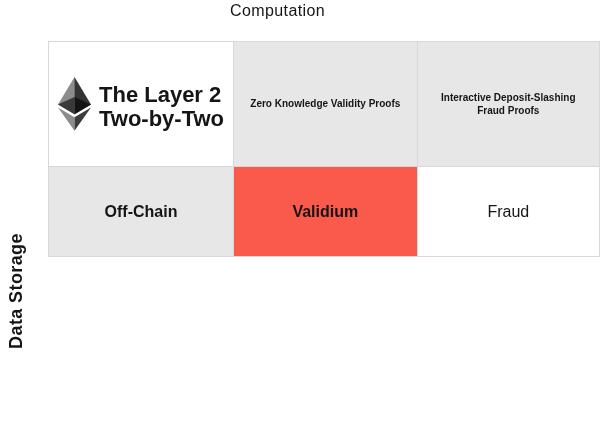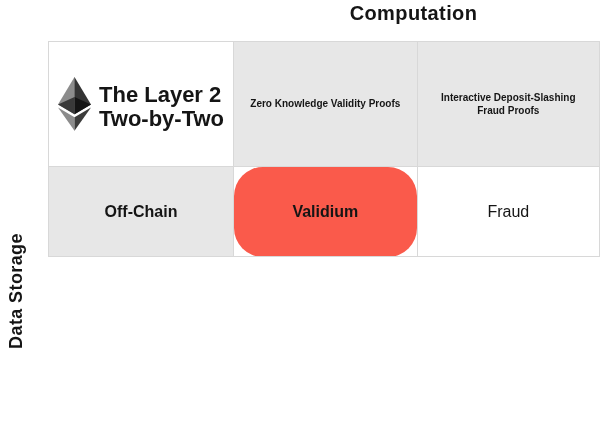--- a/index.html
+++ b/index.html
@@ -23,23 +23,22 @@
     background: var(--background);
     overflow: hidden;
   }
 
   
   .top-axis {
     position: absolute;
     left: 230px;
     top: 2px;
     width: 367px;
-    text-align: center;
-    font-size: 20px;
-    font-weight: bold;
+    font-size: 16px;
+    font-weight: normal;
     letter-spacing: 0.4px;
   }
 
   
   .left-axis-anchor {
     position: absolute;
     left: 16px;
     top: 291px;
     width: 0;
     height: 0;
@@ -85,21 +84,20 @@
     font-size: 16px;
   }
   td.cell {
     background: var(--background);
     font-size: 16px;
     font-weight: normal;
   }
   td.cell.highlight {
     background: var(--highlight-bg);
     font-weight: bold;
-    border-radius: 29px;
   }
 
   
   .legend {
     display: flex;
     align-items: flex-end;
     justify-content: center;
     gap: 8px;
   }
   .legend .eth-logo {

